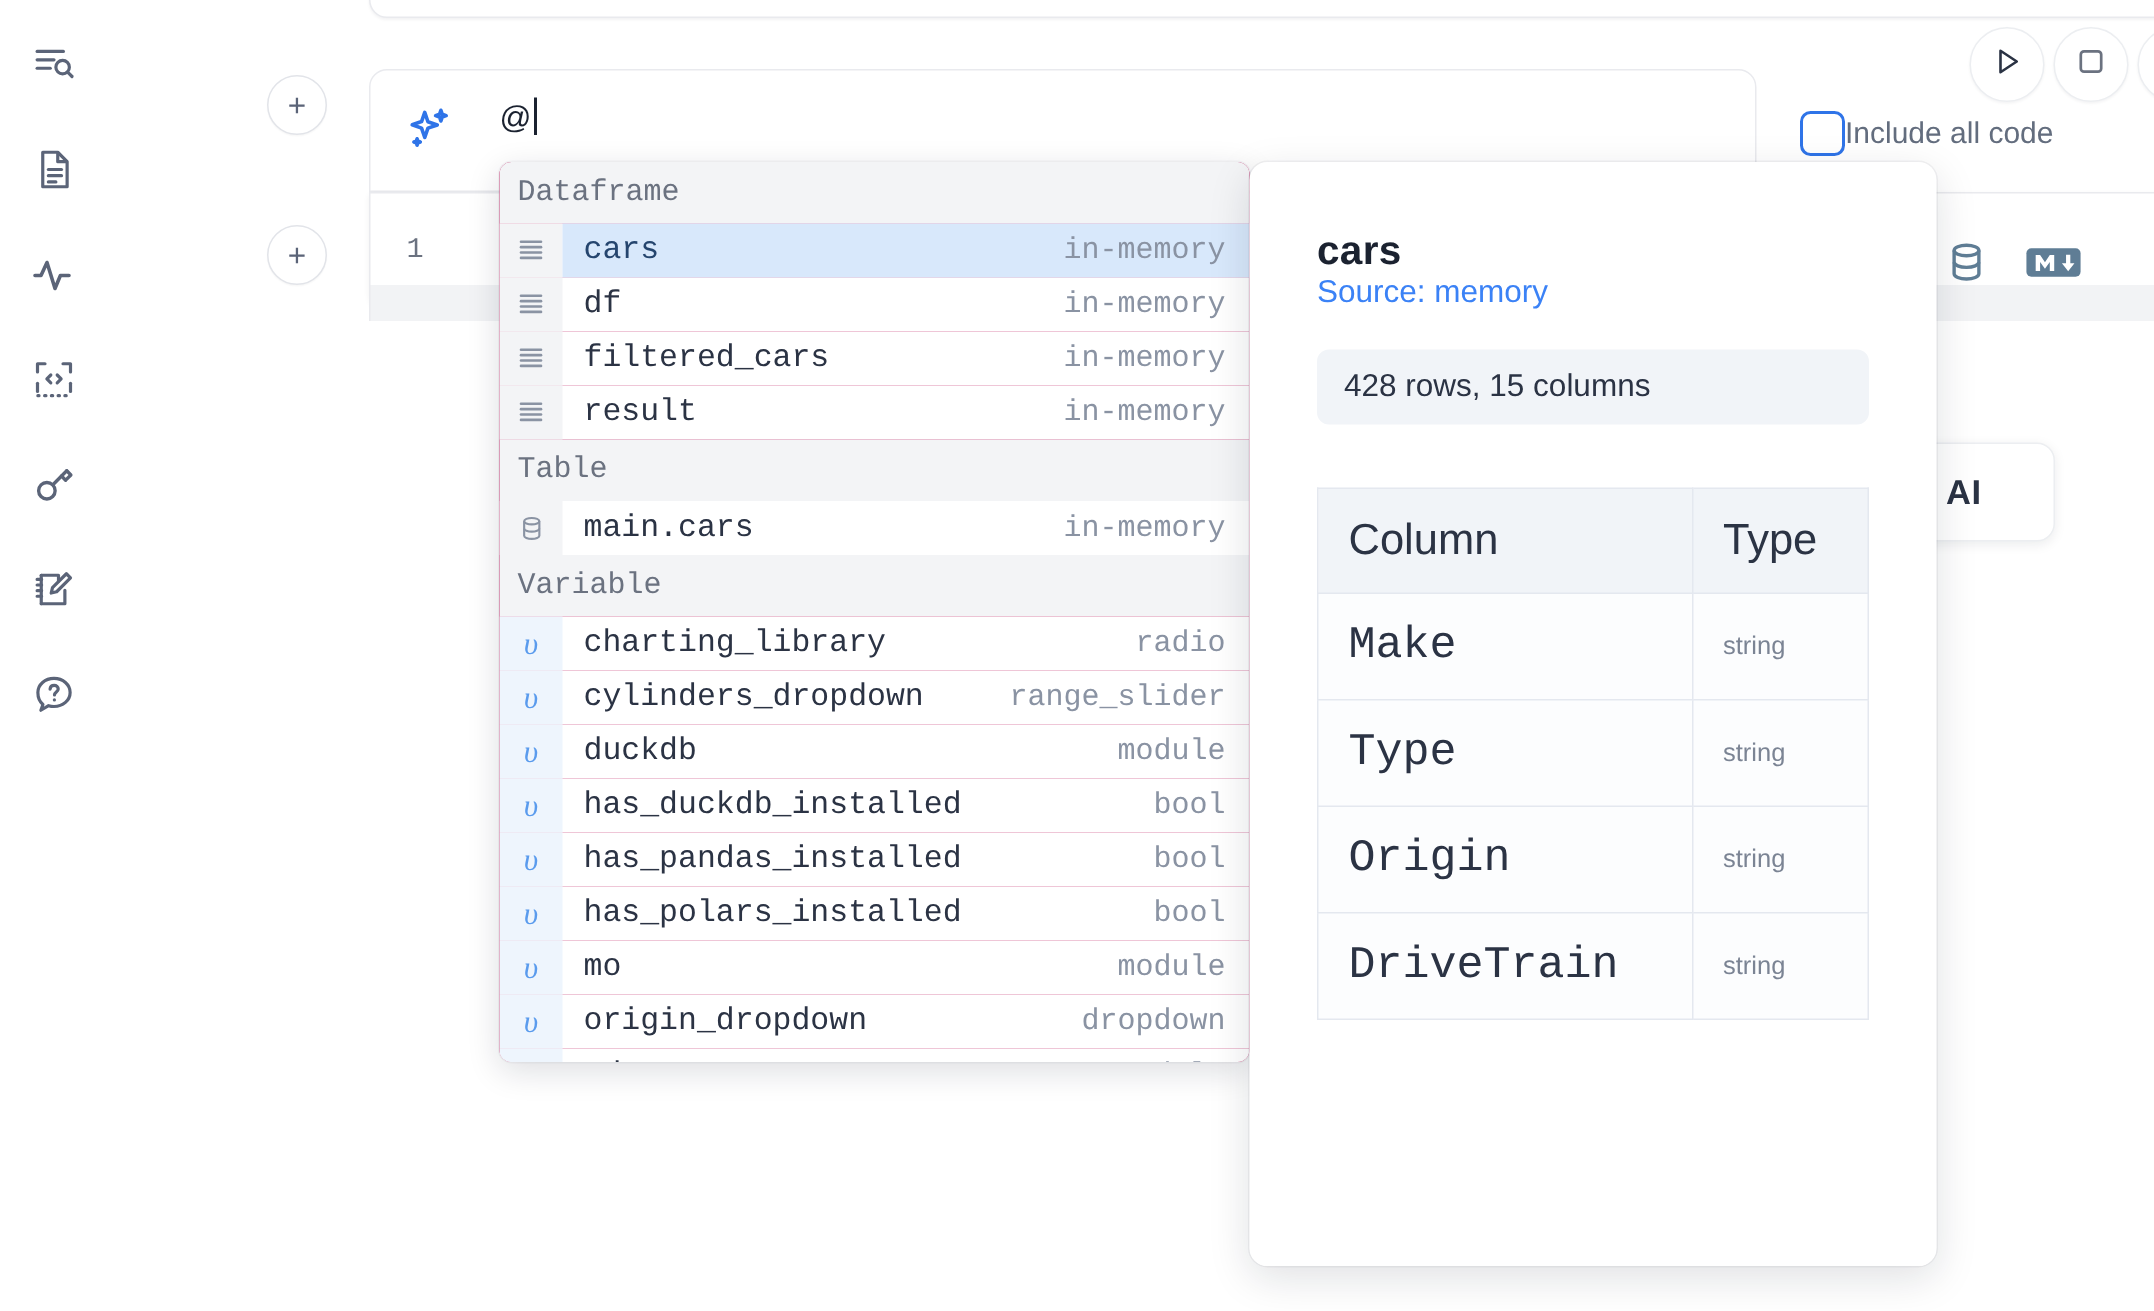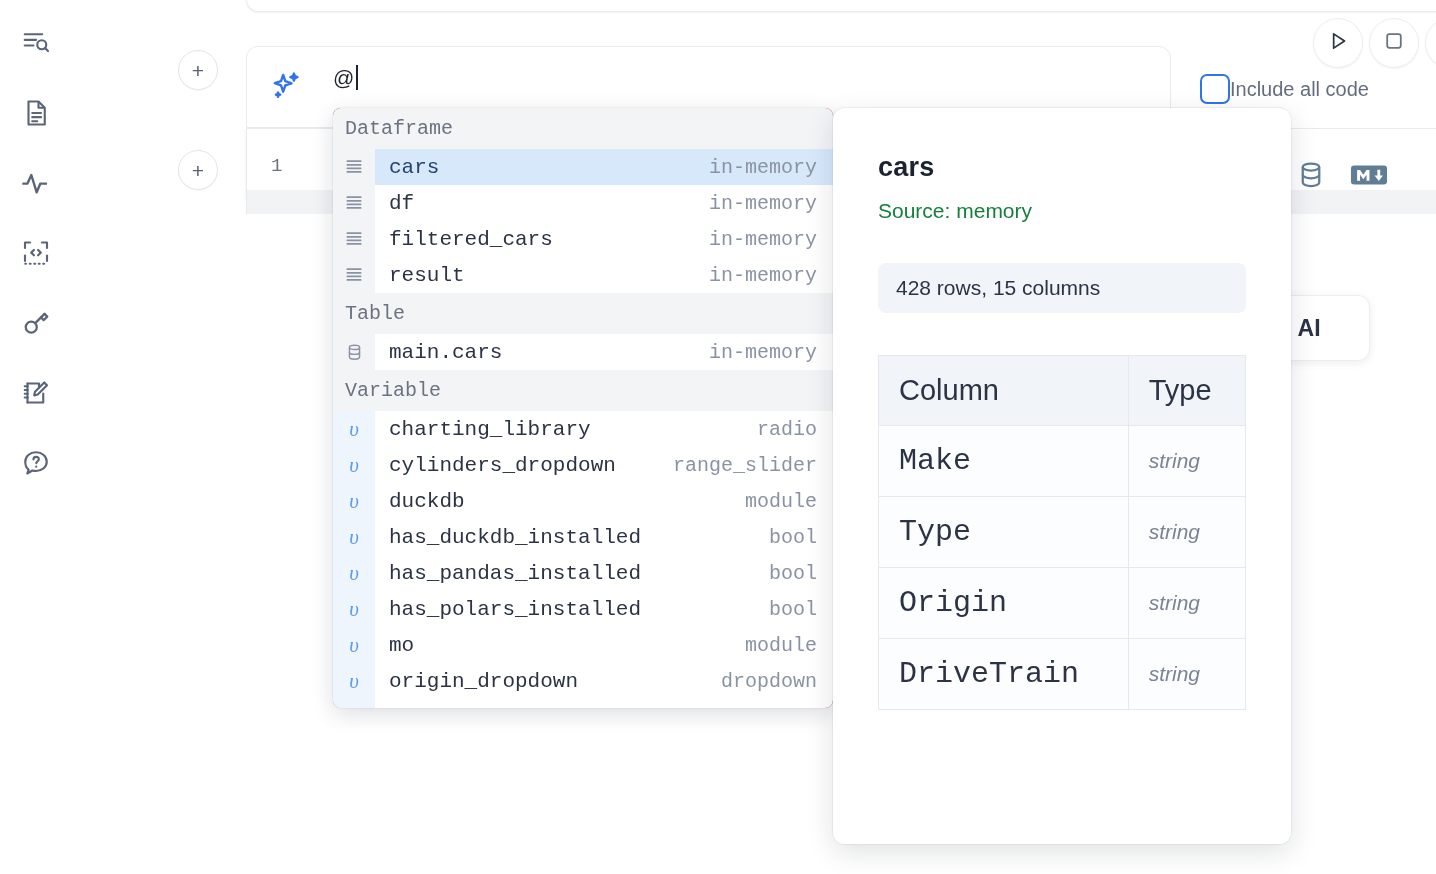--- a/index.html
+++ b/index.html
@@ -152,35 +152,35 @@
   }
 
   
   .info-panel {
     position: absolute; left: 833px; top: 108px; width: 458px; height: 736px;
     background: #ffffff; border-radius: 12px;
     box-shadow: 0 8px 28px rgba(16,24,40,.13), 0 0 0 1px rgba(16,24,40,.05);
     z-index: 60; overflow: hidden; padding: 44px 45px 0 45px;
   }
   .info-title { font-size: 27px; font-weight: 700; color: #1b2230; letter-spacing: .2px; }
-  .info-source { margin-top: 16px; font-size: 21px; color: #15803d; }
+  .info-source { font-size: 21px; color: #3b82f6; }
   .info-shape {
-    margin-top: 40px; background: #f1f4f8; border-radius: 8px;
+    margin-top: 26px; background: #f1f4f8; border-radius: 8px;
     padding: 13px 18px; font-size: 21px; color: #2b3344;
   }
   .info-table { margin-top: 42px; width: 100%; border-collapse: collapse; }
   .info-table th, .info-table td {
     border: 1px solid #e4e8ef; text-align: left; padding: 18px 20px;
   }
   .info-table th { background: #f1f4f8; font-weight: 400; font-size: 29px; color: #2b3344; }
   .info-table td.col-name {
     font-family: "Liberation Mono", monospace; font-size: 30px; color: #2b3344;
     background: #fcfdfe;
   }
-  .info-table td.col-type { font-size: 21px; color: #7b8494; background: #fcfdfe; font-style: italic; }
+  .info-table td.col-type { font-size: 17px; color: #7b8494; background: #fcfdfe; }
   .info-fade {
     position: absolute; left: 0; right: 0; bottom: 0; height: 62px;
     background: linear-gradient(to bottom, rgba(255,255,255,0), #ffffff 62%);
     pointer-events: none;
   }
 </style>
 </head>
 <body>
 
 <div id="root">

